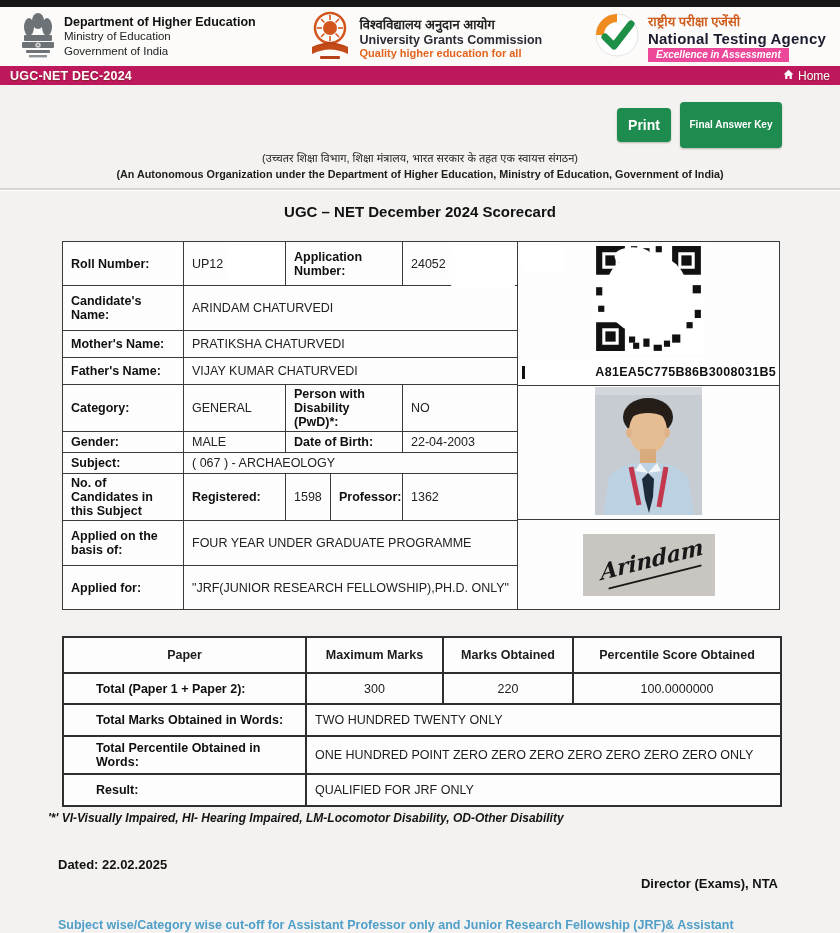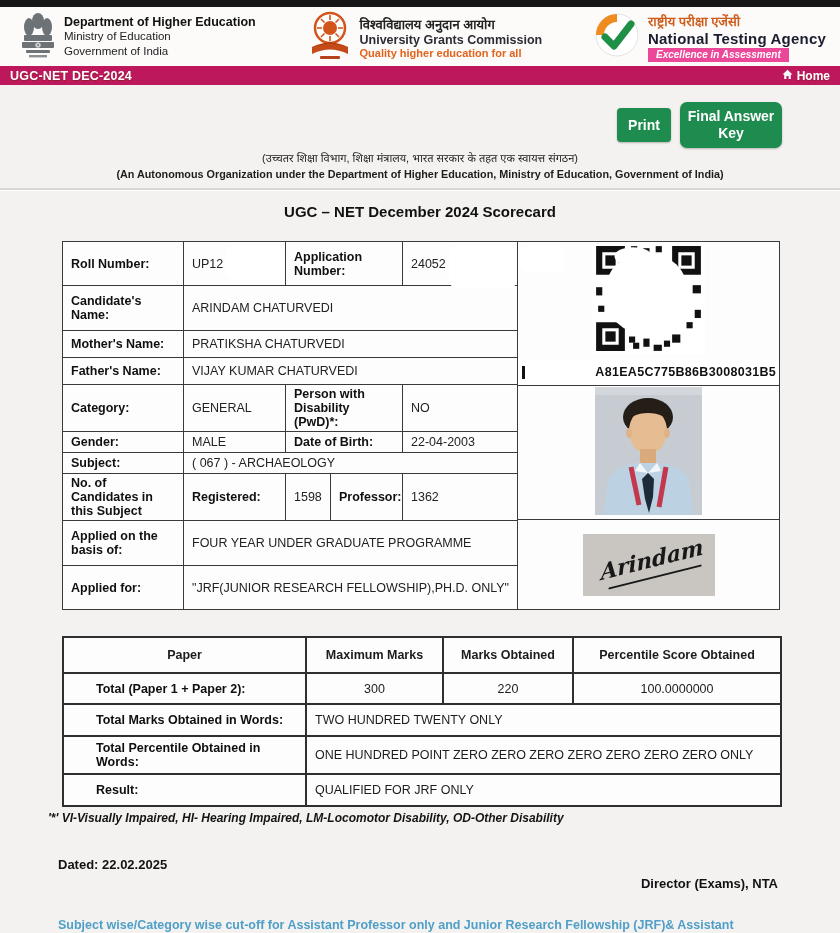--- a/index.html
+++ b/index.html
@@ -18,27 +18,27 @@
   .ugc-text .name { font-size:12.5px; font-weight:bold; color:#2c2c34; }
   .ugc-text .tag { font-size:11px; font-weight:bold; color:#e2631c; }
   .nta-text { display:flex; flex-direction:column; }
   .nta-text .hindi { font-size:13px; font-weight:bold; color:#cf5e1e; }
   .nta-text .name { font-size:15px; font-weight:bold; color:#1c1c30; letter-spacing:.2px; }
   .nta-badge { margin-top:1px; align-self:flex-start; background:#ec4899; color:#fff; font-size:10px; font-weight:bold; font-style:italic; padding:1px 8px 2px; }
 
   
   .orange-bar { height:19px; background:#be185d; color:#fff; display:flex; align-items:center; justify-content:space-between; padding:0 10px; }
   .orange-bar .bar-title { font-size:12.5px; font-weight:bold; text-shadow:0 1px 1px rgba(90,45,0,.55); letter-spacing:.2px; }
-  .home-link { display:flex; align-items:center; gap:4px; font-size:12px; font-weight:bold; cursor:pointer; text-shadow:0 1px 1px rgba(90,45,0,.5); }
+  .home-link { display:flex; align-items:center; gap:4px; font-size:12px; font-weight:normal; cursor:pointer; text-shadow:0 1px 1px rgba(90,45,0,.5); }
 
   
   .actions { display:flex; justify-content:flex-end; align-items:center; gap:9px; padding:17px 58px 0 0; height:63px; }
   .btn { background:#1e8b4f; color:#fff; font-weight:bold; border:none; border-radius:4px; cursor:pointer; box-shadow:0 1px 2px rgba(0,0,0,.25); font-family:"Liberation Sans",sans-serif; }
   .btn-print { font-size:14px; width:54px; height:34px; }
-  .btn-fak { font-size:14px; width:102px; height:46px; line-height:1.25;border-radius:7px; }
+  .btn-fak { font-size:10px; width:102px; height:46px; line-height:1.25; }
 
   
   .sub-hi { text-align:center; font-size:11px; color:#1d1d1d; margin-top:2px; }
   .sub-en { text-align:center; font-size:10.8px; font-weight:bold; color:#1d1d1d; margin-top:3px; }
   .divider { margin-top:8px; border-top:2px solid #d8d6d2; box-shadow:0 1px 0 #fff; }
   .doc-title { text-align:center; font-size:15px; font-weight:bold; color:#111; margin-top:13px; }
 
   
   .details-wrap { display:flex; margin:21px 60px 0 62px; background:#fff; }
   table.details { border-collapse:collapse; table-layout:fixed; width:455px; }

